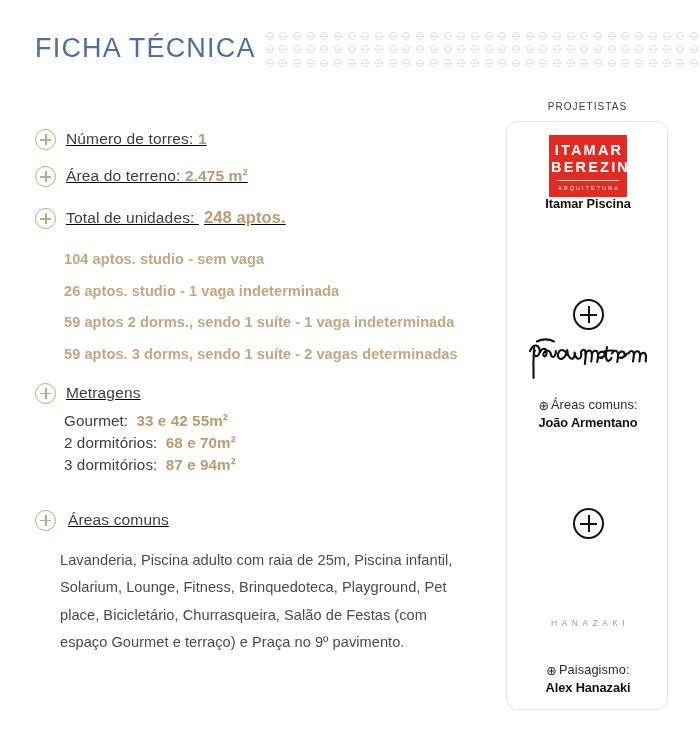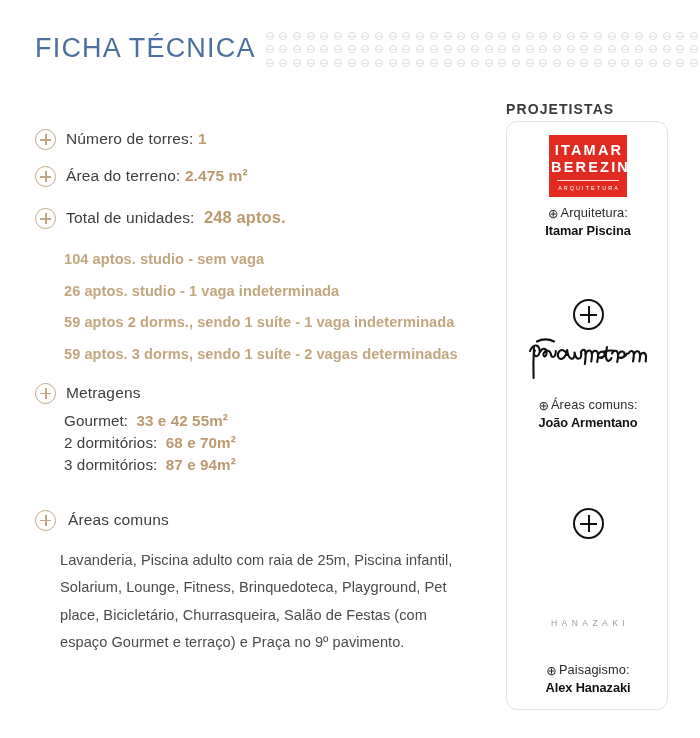--- a/index.html
+++ b/index.html
@@ -65,20 +65,21 @@
   #left-col {
     position: absolute;
     left: 0; top: 128px;
     width: 500px;
   }
   .fact-row {
     position: relative;
     padding-left: 66px;
     min-height: 28px;
     margin-bottom: 9px;
+    text-decoration: underline;
   }
   .plus-circle {
     position: absolute;
     left: 35px; top: 1px;
     width: 21px; height: 21px;
     border: 1px solid #c2a583;
     border-radius: 50%;
     box-sizing: border-box;
   }
   .plus-circle::before,
@@ -153,24 +154,24 @@
   
   #right-col {
     position: absolute;
     left: 506px; top: 100px;
     width: 163px;
   }
   #projetistas-title {
     position: absolute;
     left: 0; top: 1px;
     width: 163px;
-    font-size: 14px;
+    text-align: center;
+    font-size: 10px;
     letter-spacing: 1.1px;
     color: #3a3a3a;
-    font-weight: bold;
   }
   #projetistas-card {
     position: absolute;
     left: 0; top: 21px;
     width: 162px;
     height: 589px;
     border: 1px solid #e3e3e3;
     border-radius: 11px;
     box-sizing: border-box;
     background: #fff;
@@ -446,23 +447,20 @@
   <div id="projetistas-card">
 
     <div class="proj-block" id="proj-arq">
       <div class="logo-wrap">
         <div id="itamar-logo">
           <div class="ln">ITAMAR</div>
           <div class="ln">BEREZIN</div>
           <div class="rule"></div>
           <div class="sub">ARQUITETURA</div>
         </div>
-      </div>
-      <div class="proj-role">
-        <span class="mini-plus">⊕</span><span>Arquitetura:</span>
       </div>
       <div class="proj-name">Itamar Piscina</div>
     </div>
 
     <div class="proj-block" id="proj-areas">
       <div class="divider-plus"></div>
       <div class="sig-wrap">
         <svg width="122" height="50" viewBox="0 0 122 50" aria-hidden="true">
           <g fill="none" stroke="#111" stroke-width="2.1" stroke-linecap="round" stroke-linejoin="round">
             <path d="M7 14 C6.4 24, 6.2 34, 6.6 45"></path>

